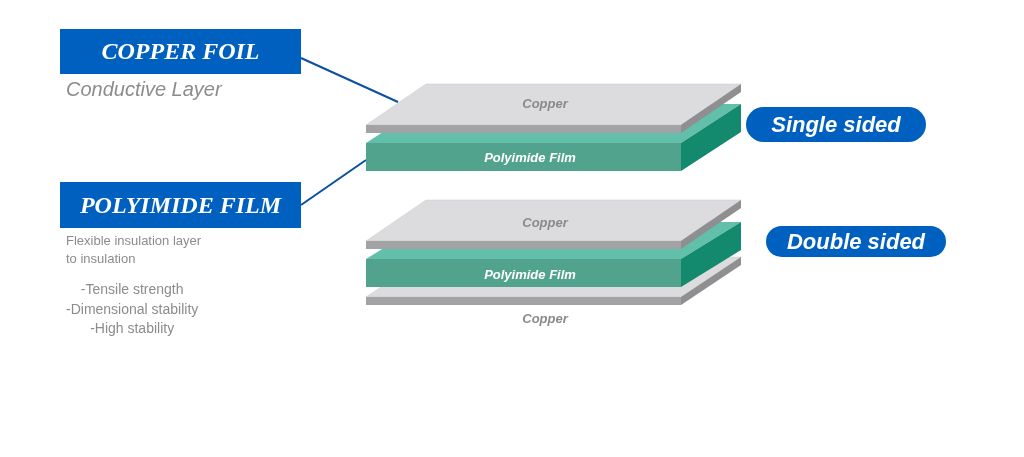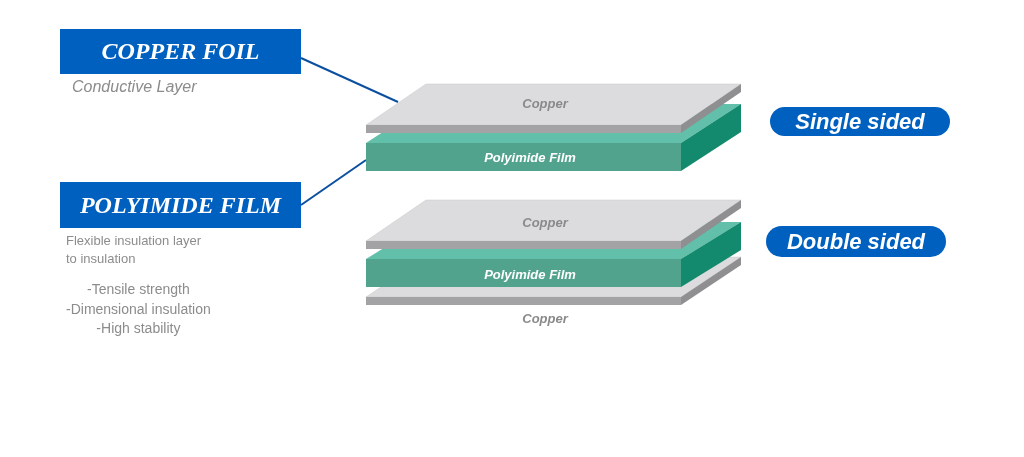--- a/index.html
+++ b/index.html
@@ -9,32 +9,32 @@
   .pill{position:absolute;background:#0060bf;color:#fff;font-weight:bold;font-style:italic;border-radius:22px;display:flex;align-items:center;justify-content:center;font-size:22px;}
   svg{position:absolute;left:0;top:0;}
   .plate-text{font-family:"Liberation Sans","DejaVu Sans",sans-serif;font-weight:bold;font-style:italic;font-size:13px;}
 </style>
 </head>
 <body>
 
 <div class="label-box" style="left:60px;top:29px;width:241px;height:45px;font-size:24px;">
   <span>COPPER FOIL</span>
 </div>
-<div class="sub" style="left:72px;top:78px;font-size:16px;font-style:italic;">Conductive Layer</div>
+<div class="sub" style="left:66px;top:78px;font-size:20px;font-style:italic;">Conductive Layer</div>
 
 <div class="label-box" style="left:60px;top:182px;width:241px;height:46px;font-size:24px;">
   <span>POLYIMIDE FILM</span>
 </div>
 <div class="sub" style="left:66px;top:232px;font-size:13px;line-height:18px;">
   <div>Flexible insulation layer</div>
   <div>to insulation</div>
 </div>
 <div class="sub" style="left:66px;top:280px;font-size:14px;line-height:19.5px;text-align:center;">
   <div>-Tensile strength</div>
-  <div>-Dimensional insulation</div>
+  <div>-Dimensional stability</div>
   <div>-High stability</div>
 </div>
 
 <svg width="1024" height="457" viewBox="0 0 1024 457">
 
   <line x1="301" y1="58" x2="398" y2="102" stroke="#0a4fa0" stroke-width="2"></line>
   <line x1="301" y1="205" x2="366" y2="160" stroke="#0a4fa0" stroke-width="2"></line>
 
   <g>
 
@@ -61,18 +61,18 @@
 
     <polygon points="366,241 426,200 741,200 681,241" fill="#dcdcde" stroke="#c8c8ca" stroke-width="0.5"></polygon>
     <rect x="366" y="241" width="315" height="8" fill="#a3a3a5"></rect>
     <polygon points="681,241 741,200 741,208 681,249" fill="#8f8f91"></polygon>
     <text class="plate-text" x="545" y="227" text-anchor="middle" fill="#8a8a8c">Copper</text>
     <text class="plate-text" x="530" y="279" text-anchor="middle" fill="#ffffff">Polyimide Film</text>
     <text class="plate-text" x="545" y="323" text-anchor="middle" fill="#8a8a8c">Copper</text>
   </g>
 </svg>
 
-<div class="pill" style="left:770px;top:107px;width:180px;height:29px;">
+<div class="pill" style="left:746px;top:107px;width:180px;height:35px;">
   <span>Single sided</span>
 </div>
 <div class="pill" style="left:766px;top:226px;width:180px;height:31px;">
   <span>Double sided</span>
 </div>
 
 </body></html>

